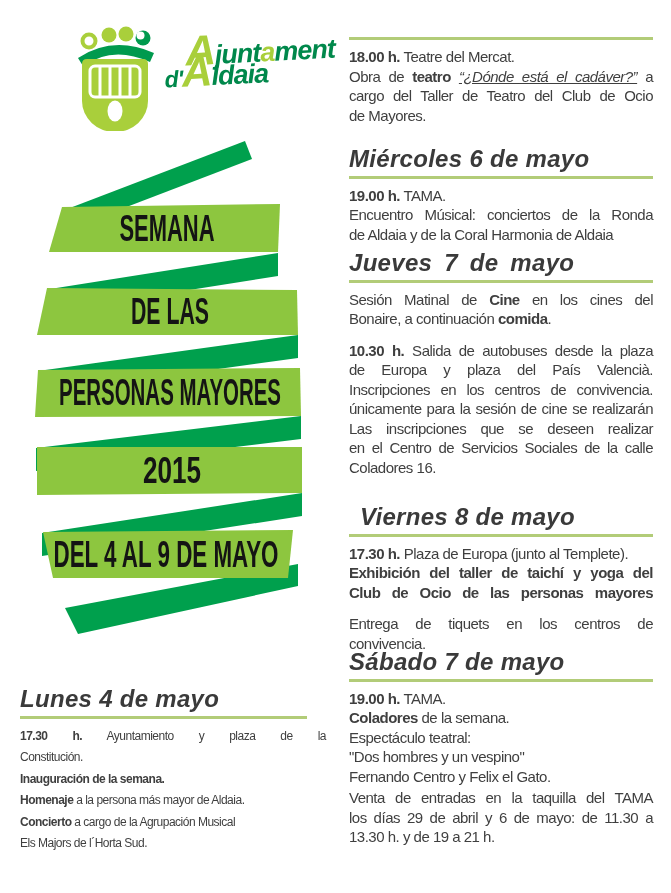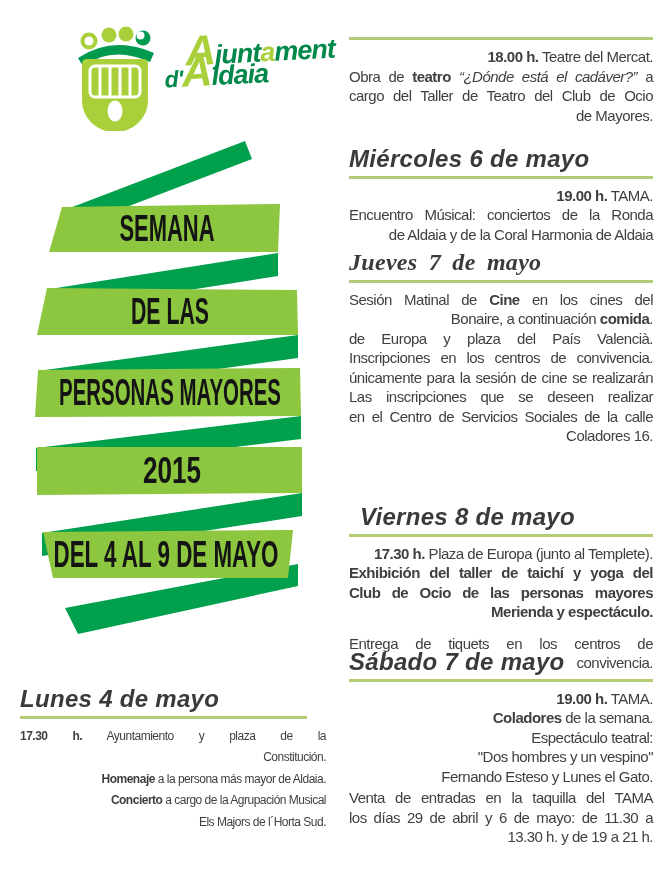--- a/index.html
+++ b/index.html
@@ -22,25 +22,25 @@
   .banner{position:absolute;left:20px;top:135px;}
   .banner text{font-family:"Liberation Sans",sans-serif;font-weight:bold;fill:#141414;font-size:36px;}
 
   
   section{position:absolute;}
   h2{margin:0;font:italic bold 24px/1.08 "Liberation Sans",sans-serif;color:#3a3a3a;letter-spacing:.3px;}
   h2.indent{padding-left:11px;}
   .rule{height:3px;background:#b2cc78;margin:4px 0 7px 0;}
   .body{font-size:15px;line-height:19.5px;letter-spacing:-0.5px;color:#3f3f3f;}
   .left-col .body{font-size:12px;line-height:21.5px;}
-  .line{text-align:right;}
+  .line{text-align:left;}
   .line.just{text-align:justify;text-align-last:justify;}
   .line.gap{margin-top:12px;}
   .b{font-weight:bold;}
-  .i{font-style:italic;}
+  .i{font-style:italic;text-decoration:underline;}
 </style>
 </head>
 <body>
 
 <div class="page">
 
   <header class="logo">
     <svg width="95" height="105" viewBox="0 0 95 105">
 
       <circle cx="23" cy="15" r="6.5" fill="none" stroke="#a9cf3b" stroke-width="4"></circle>
@@ -90,20 +90,21 @@
     <text x="152" y="348" text-anchor="middle" textLength="58" lengthAdjust="spacingAndGlyphs">2015</text>
     <text x="146" y="432" text-anchor="middle" textLength="225" lengthAdjust="spacingAndGlyphs">DEL 4 AL 9 DE MAYO</text>
   </svg>
 
   <section class="left-col" style="left:20px;top:686px;width:306px;">
     <h2>Lunes 4 de mayo</h2>
     <div class="rule" style="width:287px;"></div>
     <div class="body">
         <div class="line just"><span class="b">17.30 h.</span><span> Ayuntamiento y plaza de la</span></div>
         <div class="line"><span>Constitución.</span></div>
+        <div class="line"><span class="b">Inauguración de la semana.</span></div>
         <div class="line"><span class="b">Homenaje</span><span> a la persona más mayor de Aldaia.</span></div>
         <div class="line"><span class="b">Concierto</span><span> a cargo de la Agrupación Musical</span></div>
         <div class="line"><span>Els Majors de l´Horta Sud.</span></div>
       </div>
   </section>
 
   <section style="left:349px;top:33px;width:304px;">
     <div class="rule"></div>
     <div class="body">
         <div class="line"><span class="b">18.00 h.</span><span> Teatre del Mercat.</span></div>
@@ -117,56 +118,56 @@
     <h2>Miércoles 6 de mayo</h2>
     <div class="rule"></div>
     <div class="body">
         <div class="line"><span class="b">19.00 h.</span><span> TAMA.</span></div>
         <div class="line just"><span>Encuentro Músical: conciertos de la Ronda</span></div>
         <div class="line"><span>de Aldaia y de la Coral Harmonia de Aldaia</span></div>
       </div>
   </section>
 
   <section style="left:349px;top:250px;width:304px;">
-    <h2 style="word-spacing:5px;font-family:Liberation Serif, serif;">Jueves 7 de mayo</h2>
+    <h2 style="word-spacing:5px;">Jueves 7 de mayo</h2>
     <div class="rule"></div>
     <div class="body">
         <div class="line just"><span>Sesión Matinal de </span><span class="b">Cine</span><span> en los cines del</span></div>
         <div class="line"><span>Bonaire, a continuación </span><span class="b">comida</span><span>.</span></div>
+        <div class="line just gap"><span class="b">10.30 h.</span><span> Salida de autobuses desde la plaza</span></div>
         <div class="line just"><span>de Europa y plaza del País Valencià.</span></div>
         <div class="line just"><span>Inscripciones en los centros de convivencia.</span></div>
         <div class="line just"><span>únicamente para la sesión de cine se realizarán</span></div>
         <div class="line just"><span>Las inscripciones que se deseen realizar</span></div>
         <div class="line just"><span>en el Centro de Servicios Sociales de la calle</span></div>
         <div class="line"><span>Coladores 16.</span></div>
       </div>
   </section>
 
   <section style="left:349px;top:504px;width:304px;">
     <h2 class="indent">Viernes 8 de mayo</h2>
     <div class="rule"></div>
     <div class="body">
         <div class="line"><span class="b">17.30 h.</span><span> Plaza de Europa (junto al Templete).</span></div>
         <div class="line just"><span class="b">Exhibición del taller de taichí y yoga del</span></div>
         <div class="line just"><span class="b">Club de Ocio de las personas mayores</span></div>
-        <div class="line"><span class="b">Merienda y espectáculo.</span></div>
         <div class="line just gap"><span>Entrega de tiquets en los centros de</span></div>
         <div class="line"><span>convivencia.</span></div>
       </div>
   </section>
 
   <section style="left:349px;top:649px;width:304px;">
     <h2>Sábado 7 de mayo</h2>
     <div class="rule"></div>
     <div class="body">
         <div class="line"><span class="b">19.00 h.</span><span> TAMA.</span></div>
         <div class="line"><span class="b">Coladores</span><span> de la semana.</span></div>
         <div class="line"><span>Espectáculo teatral:</span></div>
         <div class="line"><span>"Dos hombres y un vespino"</span></div>
-        <div class="line"><span>Fernando Esteso y Lunes el Gato.</span></div>
+        <div class="line"><span>Fernando Centro y Felix el Gato.</span></div>
       </div>
   </section>
 
   <section style="left:349px;top:788px;width:304px;">
     <div class="body">
         <div class="line just"><span>Venta de entradas en la taquilla del TAMA</span></div>
         <div class="line just"><span>los días 29 de abril y 6 de mayo: de 11.30 a</span></div>
         <div class="line"><span>13.30 h. y de 19 a 21 h.</span></div>
       </div>
   </section>

